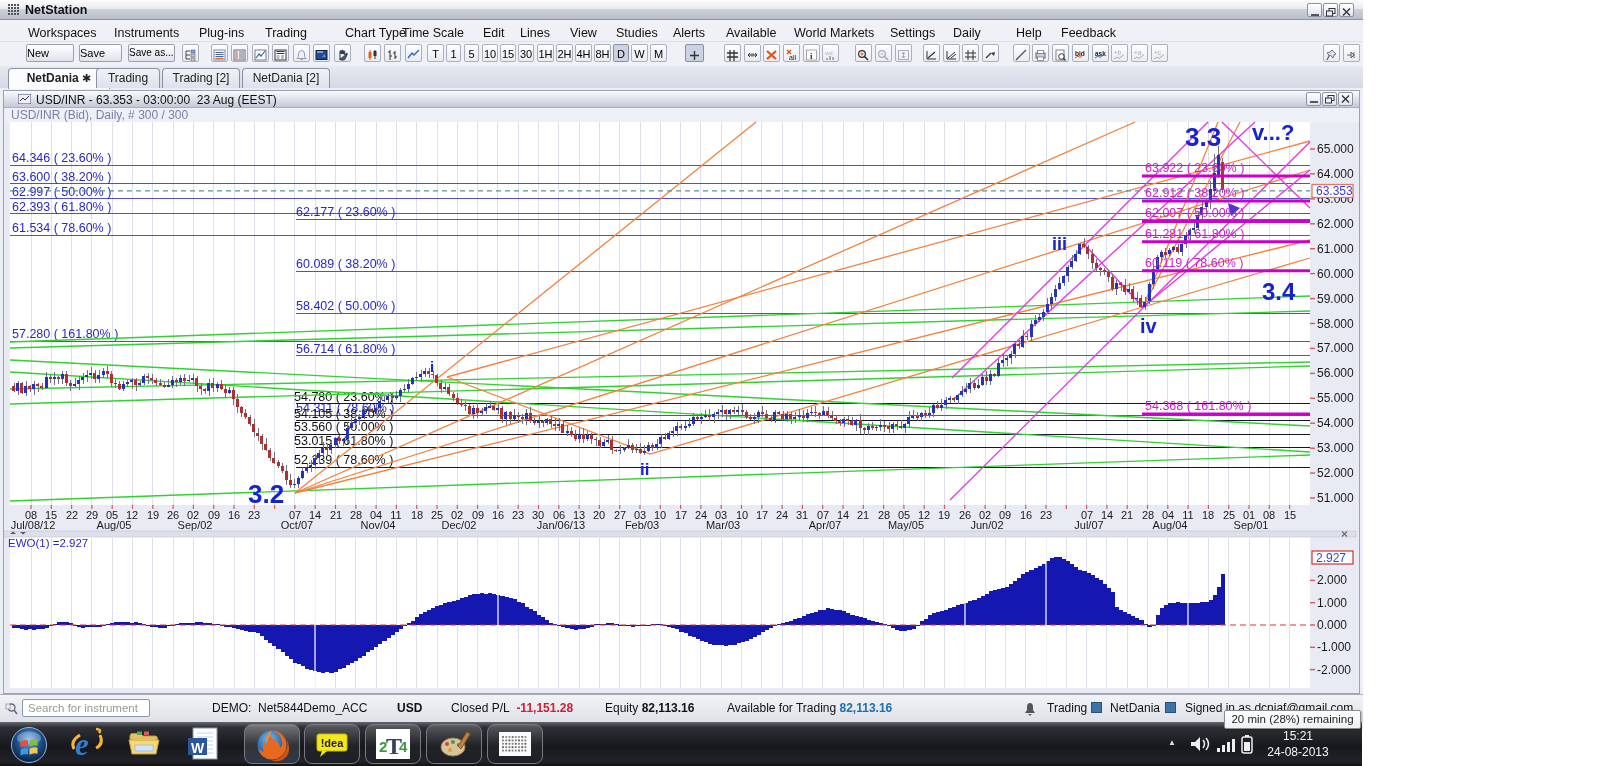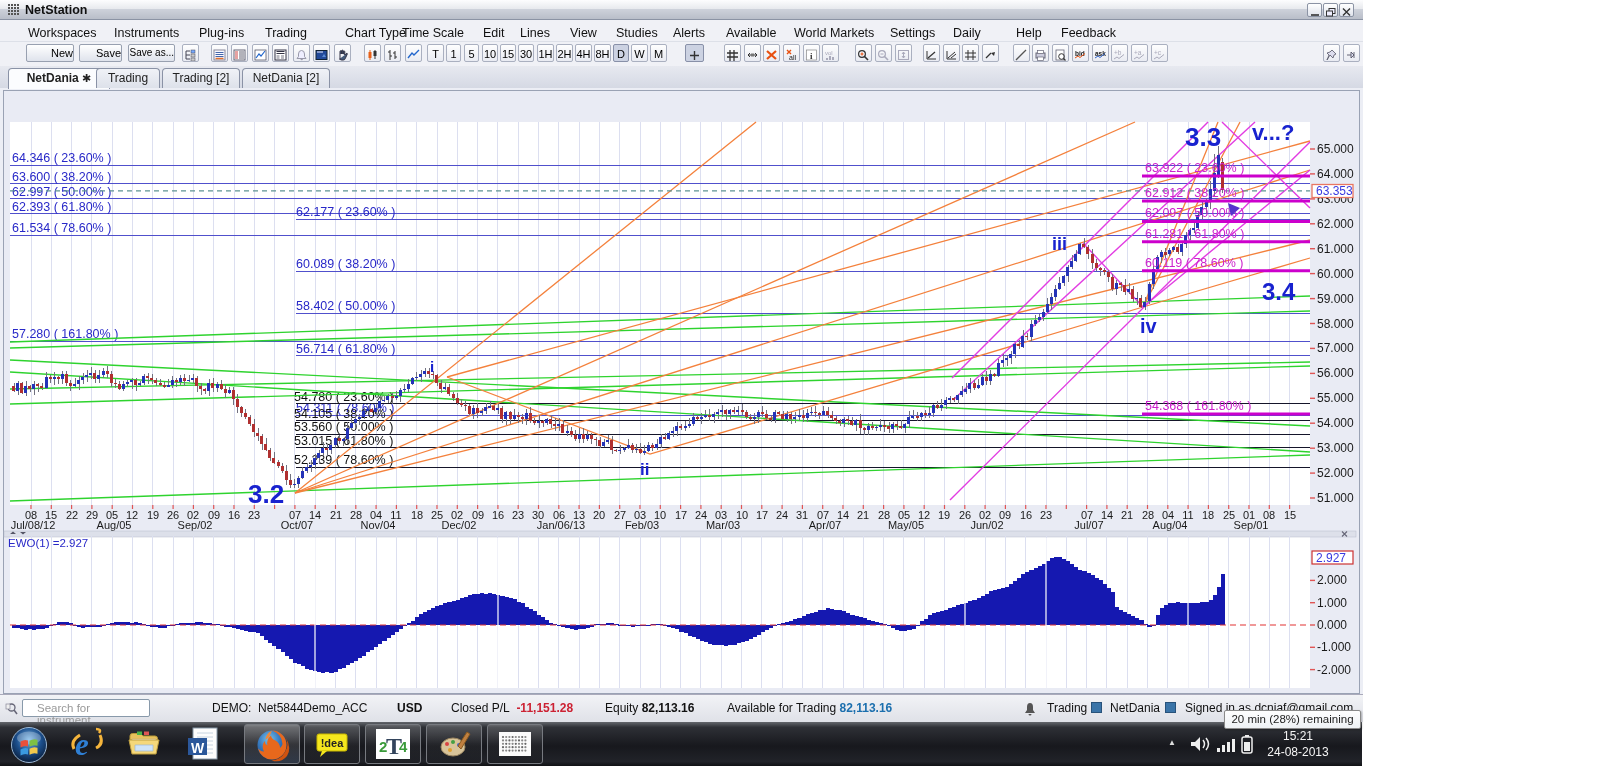--- a/index.html
+++ b/index.html
@@ -2,34 +2,34 @@
 <html><head><meta charset="utf-8"><style>
 *{margin:0;padding:0;box-sizing:border-box}
 body{width:1600px;height:766px;background:#fff;font-family:"Liberation Sans",sans-serif;position:relative;overflow:hidden}
 #app{position:absolute;left:0;top:0;width:1363px;height:722px;background:#eceef5}
 #titlebar{position:absolute;left:0;top:0;width:100%;height:20px;background:linear-gradient(#fdfdfe,#e8eaee 45%,#cdd1da 50%,#b9bec9);border-bottom:1px solid #8b93a4}
 #titlebar .t{position:absolute;left:25px;top:3px;font-size:12.5px;font-weight:bold;color:#111}
 #menubar{position:absolute;left:0;top:20px;width:100%;height:22px;background:#f0f1f6;font-size:12.5px;color:#111;border-bottom:1px solid #dde0e8}
 #toolbar{position:absolute;left:0;top:42px;width:100%;height:24px;background:#f0f1f6}
 .tbtn{position:absolute;top:2px;height:18px;border:1px solid #aab0c0;background:linear-gradient(#fefefe,#e9ebf2);border-radius:2px;overflow:hidden;text-align:center;padding-top:2px}
 .tbtn.press{background:#ccd2e2;border-color:#8890a8}
-.nbtn{position:absolute;top:2px;height:18px;border:1px solid #98a0b0;background:linear-gradient(#fff,#dfe3ec);text-align:right;font-size:11px;line-height:16px;border-radius:2px}
+.nbtn{position:absolute;top:2px;height:18px;border:1px solid #98a0b0;background:linear-gradient(#fff,#dfe3ec);text-align:left;font-size:11px;line-height:16px;border-radius:2px}
 #tabbar{position:absolute;left:0;top:66px;width:100%;height:22px;background:linear-gradient(#e7e9f0,#d5d9e4)}
 .tab{position:absolute;top:2px;height:20px;border:1px solid #8a92a6;border-bottom:none;border-radius:4px 4px 0 0;background:linear-gradient(#f0f2f7,#dde1ea);text-align:center;font-size:12px;line-height:19px;color:#222}
 .tab.active{background:#fbfcfe;height:21px}
 #chartwin{position:absolute;left:3px;top:90px;width:1357px;height:604px;background:#e9ebf4;border:1px solid #9aa2b4}
 #ctitle{position:absolute;left:0;top:0;width:100%;height:17px;background:linear-gradient(#fafbfd,#dfe3ea 50%,#c3c9d6);border-bottom:1px solid #a8aebc;font-size:12px;color:#111}
 #csub{position:absolute;left:0;top:17px;width:100%;height:15px;background:#eef0f7;font-size:12px;color:#7d7da8}
 .wb{position:absolute;width:15px;height:14px;border:1px solid #8b93a4;background:linear-gradient(#fff,#dfe3ec);border-radius:2px;padding:0px 0 0 0px}
 #ov{position:absolute;left:0;top:0;font-family:"Liberation Sans",sans-serif}
 #statusbar{position:absolute;left:0;top:694px;width:1363px;height:28px;background:linear-gradient(#f2f3f6,#dfe1e8);border-top:1px solid #aab;font-size:12px;color:#111}
 #statusbar>span{position:absolute;top:6px;white-space:nowrap}
 #taskbar{position:absolute;left:0;top:722px;width:1362px;height:44px;background:linear-gradient(#63666c,#2e3036 12%,#17181d 55%,#212329 90%,#101114)}
 .tkic{position:absolute;top:2px;width:46px;height:40px;display:flex;align-items:center;justify-content:center}
-.tkic.frame{width:56px;border:1px solid #777a80;border-radius:3px;background:linear-gradient(rgba(255,255,255,0.18),rgba(255,255,255,0.05) 50%,rgba(0,0,0,0.1))}
+.tkic.frame{width:56px;border:1px solid #777a80;border-radius:8px;background:linear-gradient(rgba(255,255,255,0.18),rgba(255,255,255,0.05) 50%,rgba(0,0,0,0.1))}
 .tkic.frame.active{background:linear-gradient(rgba(255,255,255,0.32),rgba(255,255,255,0.12) 50%,rgba(90,120,160,0.25))}
 #tooltip{position:absolute;left:1224px;top:710px;width:137px;height:19px;background:linear-gradient(#fefefe,#eef1f5);border:1px solid #8a8a8a;border-radius:2px;font-size:11.5px;color:#222;text-align:center;line-height:17px;box-shadow:1px 1px 2px rgba(0,0,0,0.25);z-index:5}
 </style></head><body>
 <div id="app">
 <div id="titlebar">
       <svg width="13" height="12" style="position:absolute;left:8px;top:4px">
         <rect x="0" y="0" width="2" height="2" fill="#555"></rect>
         <rect x="3" y="0" width="2" height="2" fill="#555"></rect>
         <rect x="6" y="0" width="2" height="2" fill="#555"></rect>
         <rect x="9" y="0" width="2" height="2" fill="#555"></rect>
@@ -237,28 +237,48 @@
           <path d="M2 6h4M6 3l3 3-3 3zM9 3v6" stroke="#556" fill="#dde" stroke-width="0.9"></path>
         </svg></div>
     </div>
 <div id="tabbar">
       <div class="tab active" style="left:8px;width:102px"><b>NetDania</b> <span style="font-size:11px">✱</span></div>
       <div class="tab" style="left:96px;width:64px">Trading</div>
       <div class="tab" style="left:162px;width:78px">Trading [2]</div>
       <div class="tab" style="left:242px;width:88px">NetDania [2]</div>
     </div>
 <div id="chartwin">
+<div id="ctitle">
+        <svg width="13" height="10" style="position:absolute;left:14px;top:3px" viewBox="0 0 13 10">
+          <rect width="13" height="10" fill="#eef" stroke="#447"></rect>
+          <path d="M2 7l3-3 2 2 4-4" stroke="#336" fill="none"></path>
+        </svg>
+        <span style="position:absolute;left:32px;top:2px">USD/INR - 63.353 - 03:00:00&nbsp; 23 Aug (EEST)</span>
+        <div class="wb" style="left:1302px;top:1px"><svg width="13" height="12" viewBox="0 0 13 12">
+            <path d="M3 9h8" stroke="#333" stroke-width="1.6"></path>
+          </svg></div>
+        <div class="wb" style="left:1318px;top:1px"><svg width="13" height="12" viewBox="0 0 13 12">
+            <rect x="5" y="2.5" width="6" height="5" fill="#eef" stroke="#333"></rect>
+            <rect x="2.5" y="5" width="6" height="5" fill="#eef" stroke="#333"></rect>
+          </svg></div>
+        <div class="wb" style="left:1334px;top:1px"><svg width="13" height="12" viewBox="0 0 13 12">
+            <path d="M3 2.5l7 7M10 2.5l-7 7" stroke="#333" stroke-width="1.4"></path>
+          </svg></div>
+      </div>
+<div id="csub">
+        <span style="position:absolute;left:7px;top:0px">USD/INR (Bid), Daily, # 300 / 300</span>
+      </div>
 </div>
 <div id="statusbar">
 <svg width="14" height="14" style="position:absolute;left:5px;top:7px" viewBox="0 0 14 14">
         <circle cx="6.5" cy="5.5" r="3.5" fill="none" stroke="#667" stroke-width="1.3"></circle>
         <path d="M9 8l3 4" stroke="#667" stroke-width="1.5"></path>
         <rect x="1" y="2" width="4" height="5" fill="#eee" stroke="#889" stroke-width="0.7"></rect>
       </svg>
-<div style="position:absolute;left:22px;top:4px;width:128px;height:18px;background:#fff;border:1px solid #8899aa;border-radius:2px;color:#999;font-size:11.5px;padding:2px 14px">Search for instrument</div>
+<div style="position:absolute;left:22px;top:4px;width:128px;height:18px;background:#fff;border:1px solid #8899aa;border-radius:2px;color:#999;font-size:11.5px;padding:2px 5px">Search for instrument</div>
 <span style="left:212px">DEMO:&nbsp; Net5844Demo_ACC</span>
 <span style="left:397px;font-weight:bold">USD</span>
 <span style="left:451px">Closed P/L&nbsp; <span style="color:#cc2233;font-weight:bold">-11,151.28</span></span>
 <span style="left:605px">Equity <b>82,113.16</b></span>
 <span style="left:727px">Available for Trading <b style="color:#1b6fae">82,113.16</b></span>
 <svg width="12" height="14" style="position:absolute;left:1024px;top:7px" viewBox="0 0 12 14">
         <path d="M6 1q3 0 3 4v3l2 3H1l2-3V5q0-4 3-4z" fill="#555"></path>
         <path d="M4.5 12a1.5 1.5 0 0 0 3 0z" fill="#555"></path>
       </svg>
 <span style="left:1047px">Trading</span>

